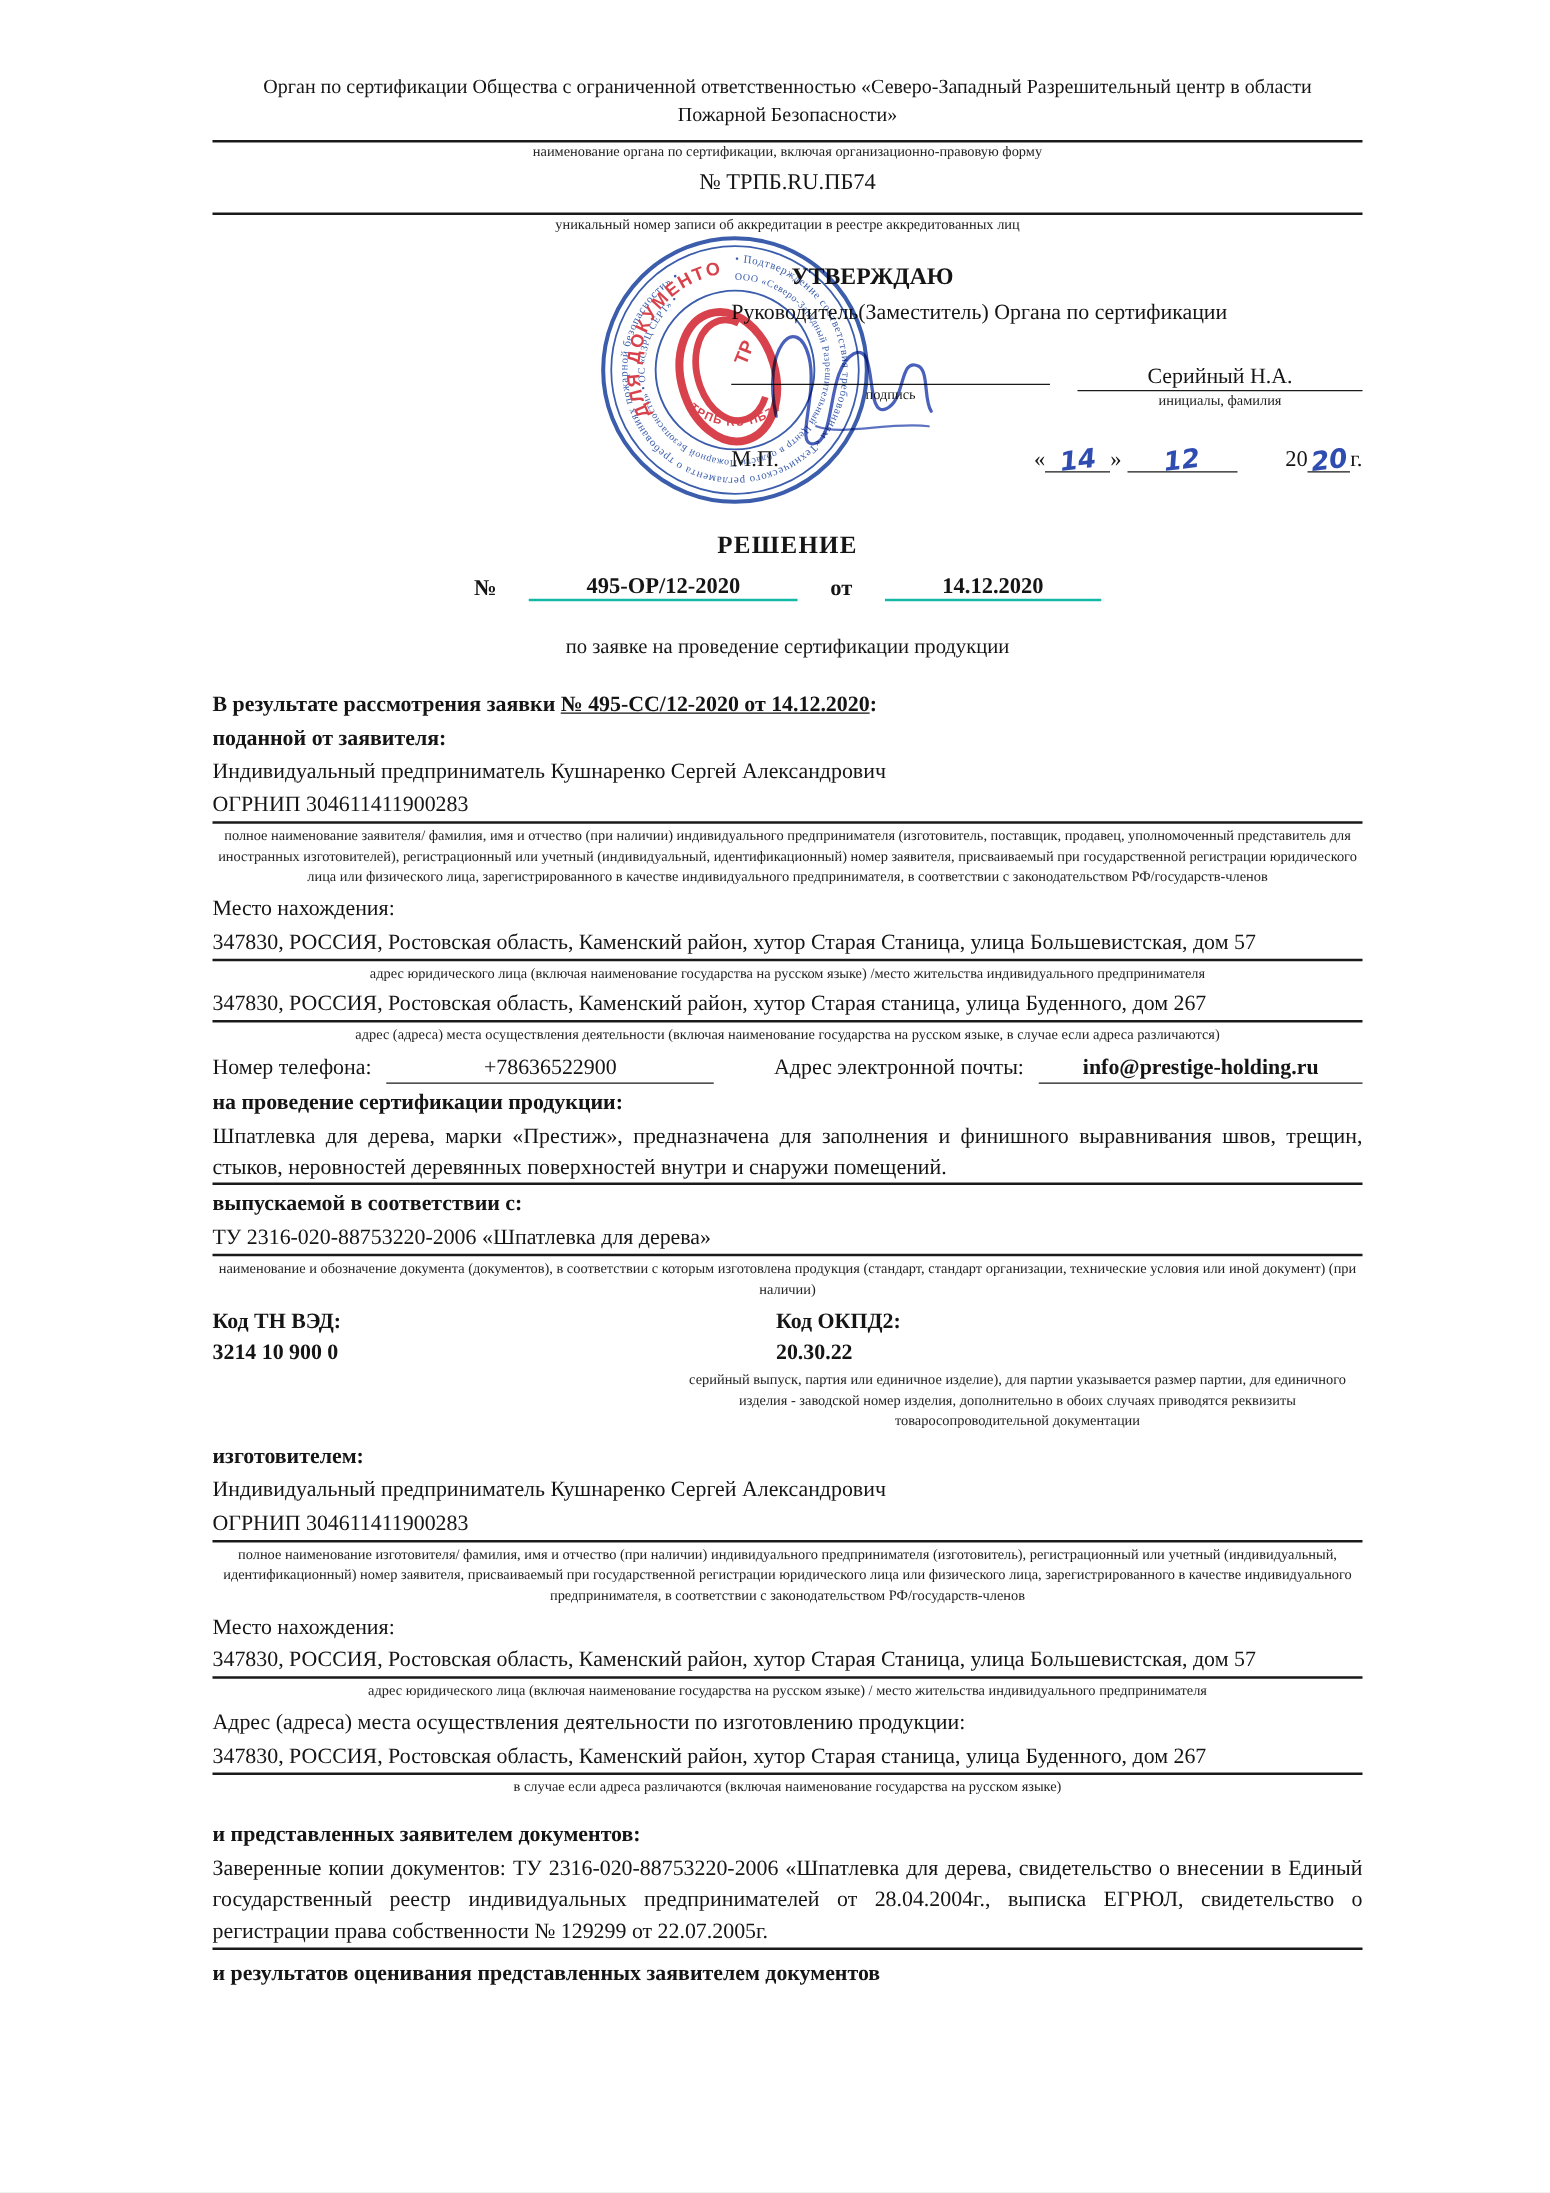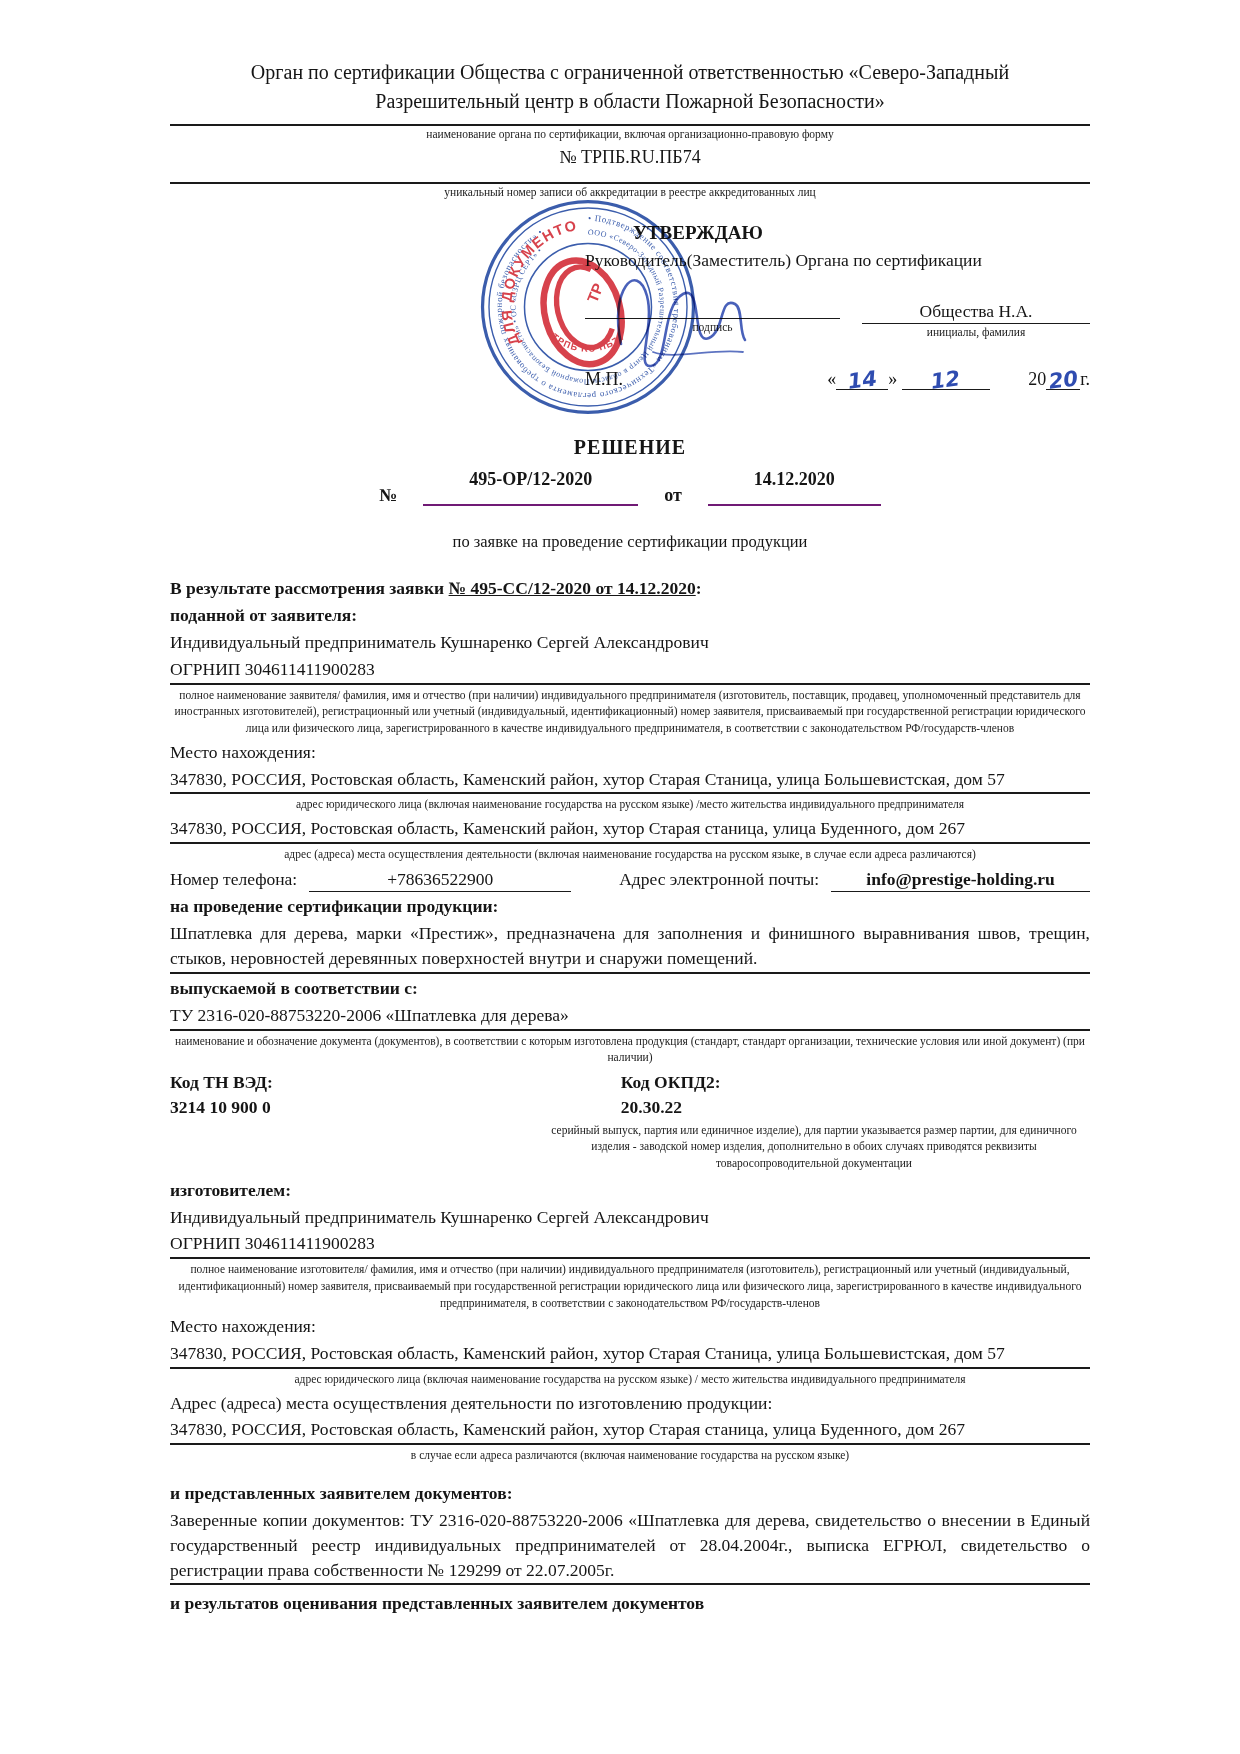--- a/index.html
+++ b/index.html
@@ -6,21 +6,21 @@
   html,body { background:#e8e8e8; }
   .page {
     position:relative; width:1240px; height:1754px; margin:0 auto;
     background:#ffffff; color:#151515;
     font-family:"Liberation Serif","DejaVu Serif",serif;
     overflow:hidden;
   }
   .content { position:relative; padding:58px 150px 0 170px; }
 
   
-  .org-name { text-align:center; font-size:20px; line-height:1.45; padding:0 30px; }
+  .org-name { text-align:center; font-size:16px; line-height:1.45; padding:0 30px; }
   .rule { border-bottom:2px solid #1a1a1a; }
   .cap { font-size:11.5px; line-height:1.45; text-align:center; color:#222; }
   .hdr-num { text-align:center; font-size:18px; margin-top:4px; padding-bottom:14px;}
 
   
   .approval { position:relative; margin-left:415px; margin-top:22px; height:188px; }
   .approve-title { font-weight:bold; font-size:19px; margin-left:48px; }
   .approve-role { font-size:17.5px; margin-top:6px; }
   .sign-row { display:flex; gap:22px; margin-top:30px; }
   .sign-left { flex:1; }
@@ -34,21 +34,21 @@
   .hand { color:#2f4cb0; font-family:"DejaVu Sans",sans-serif; font-style:italic; font-weight:bold;
           font-size:21px; display:inline-block; transform:rotate(-7deg) translateY(-2px); }
   .stamp-svg { position:absolute; left:-110px; top:-28px; width:226px; height:226px;
                opacity:.92; mix-blend-mode:multiply; pointer-events:none; }
   .signature-svg { position:absolute; left:8px; top:26px; width:170px; height:130px;
                    mix-blend-mode:multiply; pointer-events:none; }
 
   
   .decision-title { text-align:center; font-weight:bold; font-size:20px; letter-spacing:1px; margin-top:26px; }
   .decision-numrow { display:flex; justify-content:center; align-items:flex-end; gap:26px; font-size:18px; font-weight:bold; margin-top:10px; }
-  .num-val { border-bottom:2px solid #701a75; padding:0 46px 14px; }
+  .num-val { border-bottom:2px solid #14b8a6; padding:0 46px 0; }
   .decision-sub { text-align:center; font-size:16.5px; margin-top:26px; }
 
   
   .body { margin-top:24px; font-size:17.5px; line-height:1.42; }
   .b { font-weight:bold; }
   .u { text-decoration:underline; }
   .row { margin-top:2px; }
   .val-rule { border-bottom:2px solid #1a1a1a; padding-bottom:1px; }
   .cap-block { margin:2px 0 3px; }
   .phone-row { display:flex; align-items:flex-start; margin-top:4px; }
@@ -114,21 +114,21 @@
 
       <div class="approve-title">УТВЕРЖДАЮ</div>
       <div class="approve-role">Руководитель(Заместитель) Органа по сертификации</div>
 
       <div class="sign-row">
         <div class="sign-left">
           <div class="sign-line"></div>
           <div class="cap">подпись</div>
         </div>
         <div class="sign-right">
-          <div class="sign-name">Общества Н.А.</div>
+          <div class="sign-name">Серийный Н.А.</div>
           <div class="cap">инициалы, фамилия</div>
         </div>
       </div>
 
       <div class="mp-row">
         <span class="mp">М.П.</span>
         <span class="date-line">
           <span>«</span><span class="blank" style="width:52px;"><span class="hand">14</span></span><span>»</span>
           <span class="blank" style="width:88px;"><span class="hand">12</span></span>
           <span style="margin-left:34px;">20</span><span class="blank" style="width:34px;"><span class="hand">20</span></span><span>г.</span>

